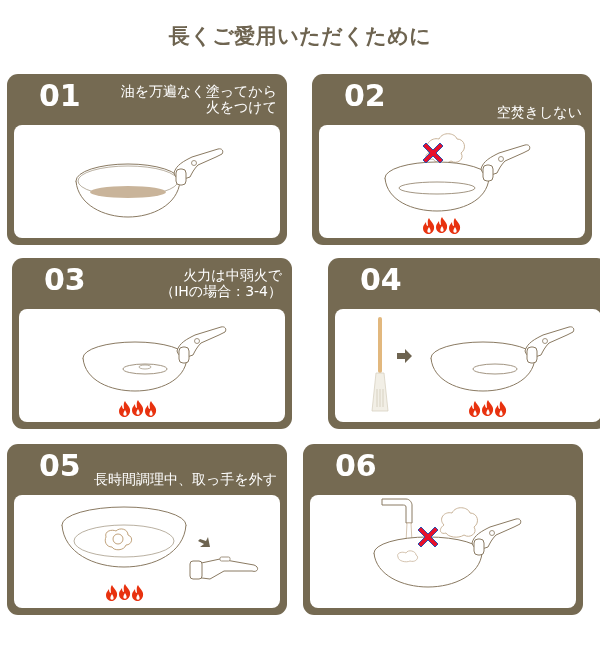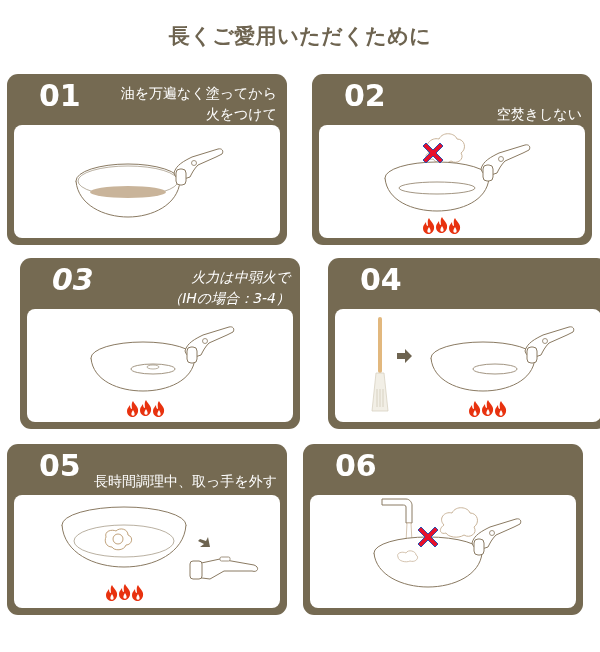--- a/index.html
+++ b/index.html
@@ -12,21 +12,21 @@
   .card {
     position: absolute; width: 280px; height: 171px; background: #756a52;
     border-radius: 11px; box-sizing: border-box;
   }
   .card .num {
     position: absolute; left: 8px; top: 4px; font-size: 30px; font-weight: bold;
     color: #ffffff; font-family: "DejaVu Sans", sans-serif; letter-spacing: 0px; margin-left: 24px;
   }
   .card .caption {
     position: absolute; right: 10px; top: 9px; text-align: right; color: #ffffff;
-    font-size: 14px; line-height: 21px; white-space: pre-line;
+    font-size: 14px; line-height: 16px; white-space: pre-line;
   }
   .card .caption.single { top: 27px; margin-left: 20px; }
   .card .caption.mid { top: 30px; }
   .card .panel {
     position: absolute; left: 7px; right: 7px; top: 51px; bottom: 7px;
     background: #ffffff; border-radius: 8px; overflow: hidden;
   }
   .card .panel svg { position: absolute; left: 0; top: 0; width: 100%; height: 100%; }
 </style>
 </head>
@@ -80,21 +80,21 @@
       <ellipse cx="118" cy="53" rx="52" ry="16" fill="#ffffff" stroke="#8a7a62" stroke-width="1"></ellipse>
       <path d="M66 53 C68 76 94 86 118 86 C142 86 168 76 170 53" fill="#ffffff" stroke="#8a7a62" stroke-width="1"></path>
       <ellipse cx="118" cy="63" rx="38" ry="6" fill="none" stroke="#8a7a62" stroke-width="0.8"></ellipse>
       <use href="#handle" x="162" y="18"></use>
       <use href="#xmark" x="104" y="18"></use>
       <use href="#flames3" x="104" y="93"></use>
     </svg>
   </div>
 </div>
 
-<div class="card" style="left:20px; top:258px;font-style:italic;">
+<div class="card" style="left:12px; top:258px;">
   <div class="num">03</div>
   <div class="caption">火力は中弱火で
 （IHの場合：3-4）</div>
   <div class="panel">
     <svg viewBox="0 0 266 113">
       <ellipse cx="116" cy="49" rx="52" ry="16" fill="#ffffff" stroke="#8a7a62" stroke-width="1"></ellipse>
       <path d="M64 49 C66 72 92 82 116 82 C140 82 166 72 168 49" fill="#ffffff" stroke="#8a7a62" stroke-width="1"></path>
       <ellipse cx="126" cy="60" rx="22" ry="5" fill="none" stroke="#8a7a62" stroke-width="0.8"></ellipse>
       <ellipse cx="126" cy="58" rx="6" ry="2" fill="none" stroke="#8a7a62" stroke-width="0.6"></ellipse>
       <use href="#handle" x="158" y="16"></use>

